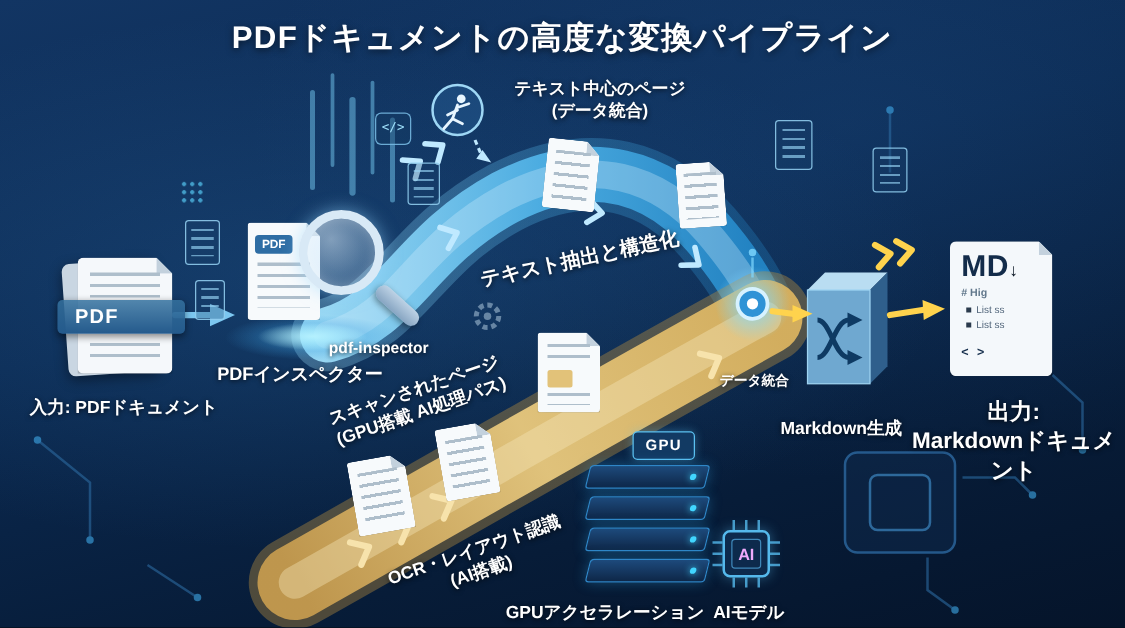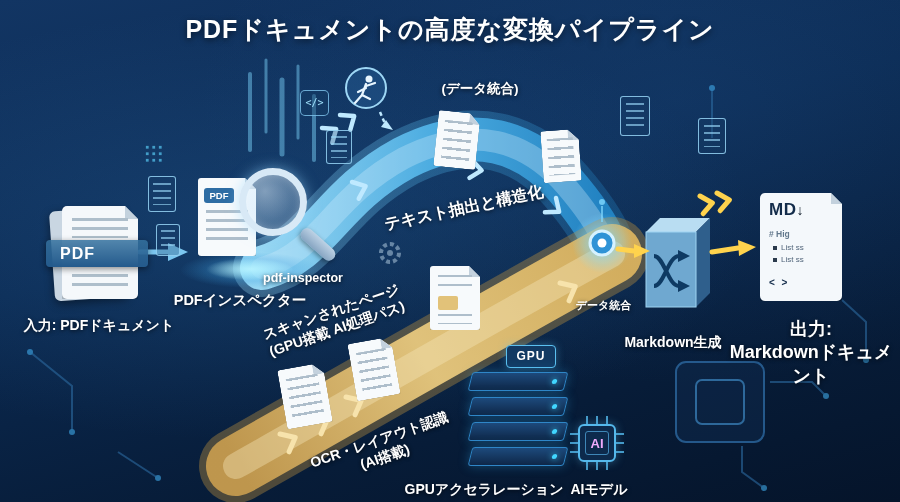--- a/index.html
+++ b/index.html
@@ -61,21 +61,21 @@
     text-align:center;line-height:21px;letter-spacing:1px;box-shadow:0 0 8px rgba(91,192,240,0.4);}
   
   .ai-chip{position:absolute;left:578px;top:424px;width:38px;height:38px;border-radius:6px;
     background:#0d2a4c;border:2px solid #55b9ec;box-sizing:border-box;
     box-shadow:0 0 10px rgba(85,185,236,0.45);}
   .ai-chip .inner{position:absolute;inset:5px;border:1px solid #3f87b8;border-radius:3px;
     color:#f0abfc;font-weight:bold;font-size:13px;text-align:center;line-height:24px;}
   
   .out-doc{left:760px;top:193px;width:82px;height:108px;border-radius:5px;background:#f4f8fb;}
   .md-row{position:absolute;left:9px;top:7px;color:#132c4a;font-weight:bold;}
-  .md-word{font-size:17px;letter-spacing:0.5px;}
+  .md-word{font-size:24px;letter-spacing:0.5px;}
   .md-arrow{font-size:14px;color:#0a1624;}
   .out-head{position:absolute;left:9px;top:36px;font-size:8.5px;font-weight:bold;color:#62788c;}
   .out-li{position:absolute;left:13px;display:flex;align-items:center;font-size:8px;color:#51657a;}
   .out-li .sq{width:4px;height:4px;background:#2a3a4c;margin-right:4px;}
   .out-code{position:absolute;left:9px;top:84px;font-size:10px;font-weight:bold;color:#132c4a;letter-spacing:2px;}
   
   .code-chip{position:absolute;left:300px;top:90px;width:27px;height:24px;border:1.5px solid rgba(130,200,240,0.8);
     border-radius:5px;background:rgba(20,60,100,0.4);color:#9fe0fb;font-family:"DejaVu Sans Mono",monospace;
     font-size:10px;text-align:center;line-height:24px;}
   .dots-icon{position:absolute;left:144px;top:144px;width:19px;height:19px;opacity:0.7;
@@ -308,21 +308,21 @@
       </div>
     <div class="out-code">&lt; &gt;</div>
   </div>
 
   <div class="label" style="left:244px;top:270px;width:118px;font-size:12.5px;font-weight:600;">pdf-inspector</div>
 
   <div class="label" style="left:14px;top:316px;width:170px;font-size:14px;">入力: PDFドキュメント</div>
   <div class="label" style="left:165px;top:291px;width:150px;font-size:14.5px;">PDFインスペクター</div>
 
   <div class="label" style="left:396px;top:62px;width:168px;font-size:13.5px;">
-    <br>
+    <span>テキスト中心のページ</span><br>
     <span>(データ統合)</span>
   </div>
 
   <div class="label rot" style="left:366px;top:198px;width:196px;font-size:16px;transform:rotate(-12deg);">テキスト抽出と構造化</div>
 
   <div class="label rot" style="left:243px;top:302px;width:182px;font-size:14px;transform:rotate(-19deg);">
     <span>スキャンされたページ</span><br>
     <span>(GPU搭載 AI処理パス)</span>
   </div>
 

